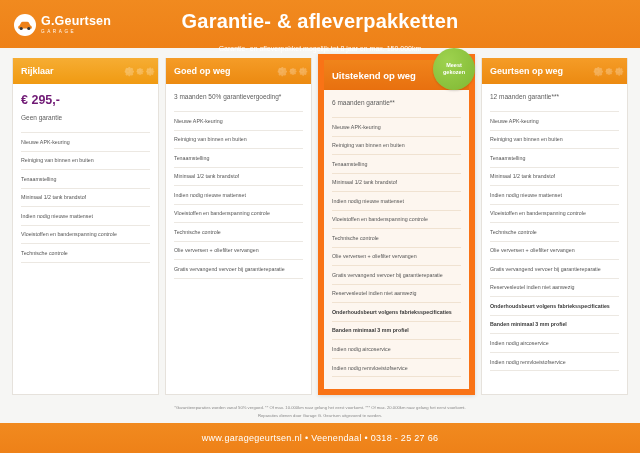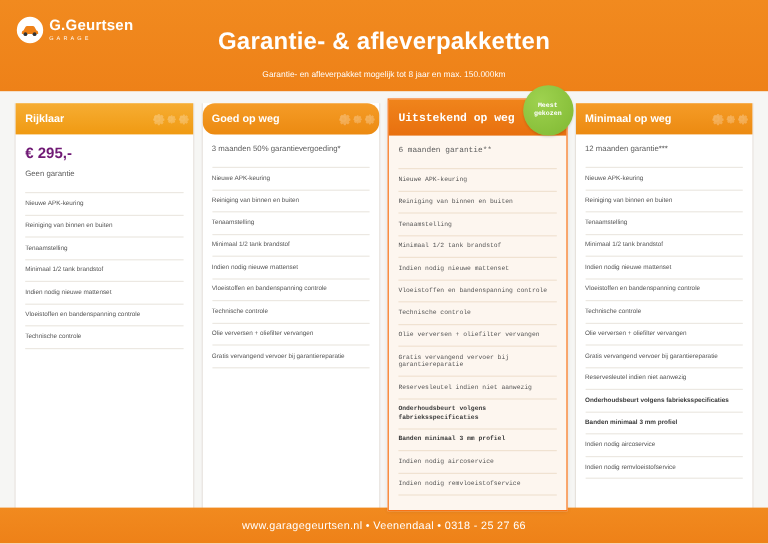--- a/index.html
+++ b/index.html
@@ -11,21 +11,21 @@
     overflow: hidden;
   }
   .page {
     position: relative;
     width: 640px; height: 453px;
     background: #f6f6f4;
   }
   
   .header {
     position: relative;
-    height: 76px;
+    height: 48px;
     background: #f0881f;
     background: linear-gradient(180deg,#f18a1f 0%, #ee8118 100%);
     display: flex;
     align-items: center;
     justify-content: center;
   }
   .logo {
     position: absolute;
     left: 14px; top: 14px;
     display: flex; align-items: center; gap: 5px;
@@ -75,37 +75,36 @@
   }
   .card {
     flex: 1 1 0;
     background: #ffffff;
     border: 1px solid #e6e2dc;
     border-top: none;
     position: relative;
     min-width: 0;
   }
   .card.featured {
-    border: 1px solid #f97316;
+    border: 6px solid #f97316;
     background: #fdf6ef;
     margin-top: -4px;
     z-index: 5;
     box-shadow: 0 1px 4px rgba(0,0,0,.12);
-    font-family: Liberation Mono, monospace;
   }
   .card-head {
     height: 26px;
     display: flex;
     align-items: center;
     padding: 0 8px;
     position: relative;
     overflow: hidden;
   }
   .card-head.c1 { background: #f5a623; background: linear-gradient(180deg,#f6ad33,#f09a12); }
-  .card-head.c2 { background: #f0921d; background: linear-gradient(180deg,#f59c27,#ec8a11); border-radius: 10px; }
+  .card-head.c2 { background: #f0921d; background: linear-gradient(180deg,#f59c27,#ec8a11); }
   .card-head.c3 { background: #ec7a16; background: linear-gradient(180deg,#f0841b,#e8700f); }
   .card-head.c4 { background: #f0921d; background: linear-gradient(180deg,#f59c27,#ec8a11); }
   .card.featured .card-head { height: 30px; }
   .card-head-title {
     color: #ffffff;
     font-size: 9px;
     font-weight: bold;
     position: relative;
     z-index: 2;
     white-space: nowrap;
@@ -318,21 +317,21 @@
             <li class="feature">Reservesleutel indien niet aanwezig</li>
             <li class="feature bold">Onderhoudsbeurt volgens fabrieksspecificaties</li>
             <li class="feature bold">Banden minimaal 3 mm profiel</li>
             <li class="feature">Indien nodig aircoservice</li>
             <li class="feature">Indien nodig remvloeistofservice</li>
           </ul>
         </div>
       </div>
       <div class="card">
         <div class="card-head c4">
-          <span class="card-head-title">Minimaal op weg</span>
+          <span class="card-head-title">Geurtsen op weg</span>
           <span class="gears">
             <svg width="16" height="16" viewBox="0 0 24 24" fill="#fff">
               <path d="M12 8a4 4 0 100 8 4 4 0 000-8zm0 6a2 2 0 110-4 2 2 0 010 4z"></path>
               <path d="M21 12l-2-1 1-2-2-2-2 1-1-2h-2l-1 2-2-1-2 2 1 2-2 1v2l2 1-1 2 2 2 2-1 1 2h2l1-2 2 1 2-2-1-2 2-1z" opacity=".85"></path>
             </svg>
             <svg width="12" height="12" viewBox="0 0 24 24" fill="#fff">
               <path d="M12 8a4 4 0 100 8 4 4 0 000-8zm0 6a2 2 0 110-4 2 2 0 010 4z"></path>
               <path d="M21 12l-2-1 1-2-2-2-2 1-1-2h-2l-1 2-2-1-2 2 1 2-2 1v2l2 1-1 2 2 2 2-1 1 2h2l1-2 2 1 2-2-1-2 2-1z" opacity=".85"></path>
             </svg>
             <svg width="14" height="14" viewBox="0 0 24 24" fill="#fff">

